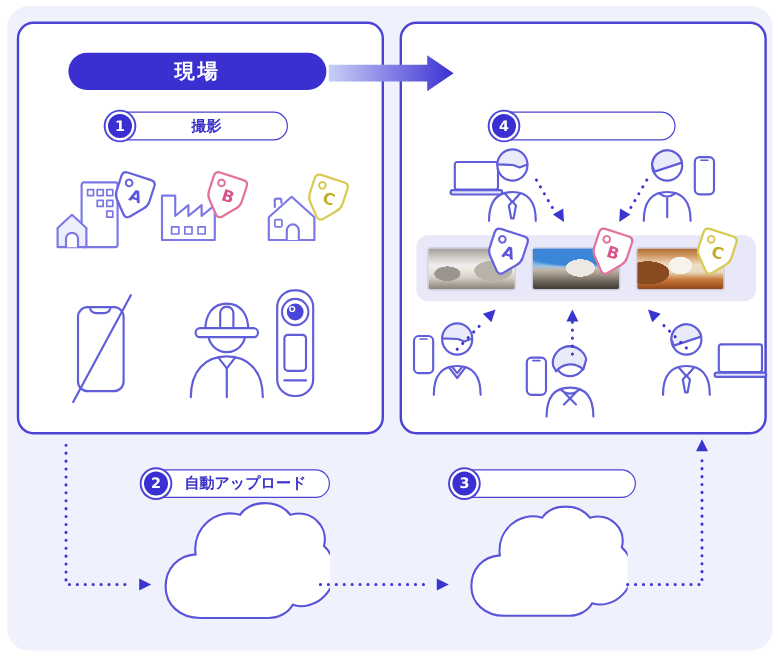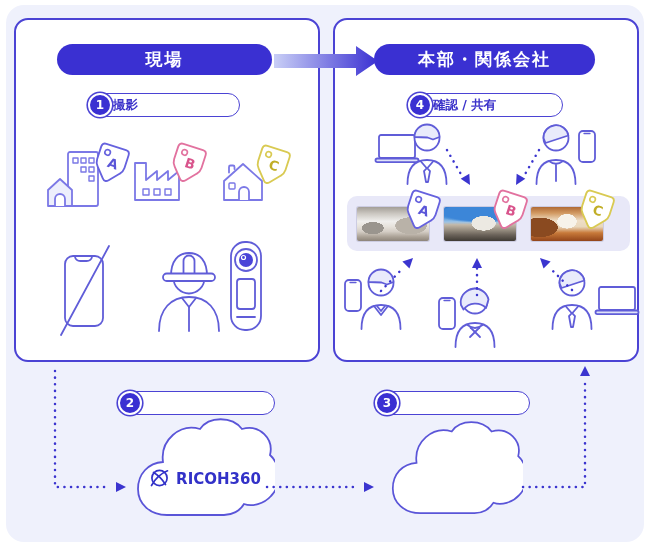--- a/index.html
+++ b/index.html
@@ -13,21 +13,21 @@
   .hpill{height:31px;background:#3a30d2;border-radius:16px;color:#ffffff;font-weight:bold;
          font-size:17px;display:flex;align-items:center;justify-content:center;letter-spacing:2px;}
   #site-title{left:57px;top:44px;width:215px;}
   #hq-title{left:374px;top:44px;width:221px;}
   .step{height:24px;background:#ffffff;border:1.6px solid #4b43d4;border-radius:13px;
         display:flex;align-items:center;box-sizing:border-box;}
   .stepnum{position:absolute;left:-1px;top:-1.5px;width:24px;height:24px;border-radius:50%;
            background:#3a30d2;border:2px solid #ffffff;box-shadow:0 0 0 1.6px #4b43d4;
            color:#fff;font-size:12px;font-weight:bold;display:flex;align-items:center;
            justify-content:center;box-sizing:border-box;}
-  .steplabel{flex:1;margin-left:24px;padding-right:8px;font-weight:bold;
+  .steplabel{flex:1;margin-left:24px;padding-right:8px;text-align:center;font-weight:bold;
              font-size:12.5px;color:#3a31ca;white-space:nowrap;}
   #step-1{left:88px;top:93px;width:152px;}
   #step-4{left:408px;top:93px;width:155px;}
   #step-2{left:118px;top:391px;width:157px;}
   #step-3{left:375px;top:391px;width:155px;}
   .strip{left:347px;top:196px;width:283px;height:55px;border-radius:10px;background:#e8e8f8;}
   .photo{width:72px;height:34px;top:207px;border-radius:2px;box-shadow:0 0 0 1px rgba(120,120,160,.25);}
   #photo-a{left:357px;background:
      radial-gradient(ellipse 18px 10px at 22% 62%, #9a958e 0 60%, transparent 61%),
      radial-gradient(ellipse 26px 14px at 75% 55%, #b9b2a8 0 60%, transparent 61%),
@@ -62,32 +62,31 @@
 </head>
 <body>
 
 <div class="canvas">
   <div class="abs container"></div>
 
   <div class="abs panel" id="panel-site"></div>
   <div class="abs panel" id="panel-hq"></div>
 
   <div class="abs hpill" id="site-title">現場</div>
-  <div class="abs hpill" id="hq-title">本部・関係会社</div>
 
   <div class="abs step" id="step-1">
     <span class="stepnum">1</span>
     <span class="steplabel">撮影</span>
   </div>
   <div class="abs step" id="step-4">
     <span class="stepnum">4</span>
-    <span class="steplabel">確認 / 共有</span>
   </div>
   <div class="abs step" id="step-2">
     <span class="stepnum">2</span>
+    <span class="steplabel">自動アップロード</span>
   </div>
   <div class="abs step" id="step-3">
     <span class="stepnum">3</span>
   </div>
 
   <svg class="abs obj" style="left:45px;top:150px" width="64" height="58" viewBox="0 0 64 58">
     <g class="stk">
       <rect x="23" y="2" width="30" height="54" rx="2" fill="#fff"></rect>
       <g stroke-width="1.4">
         <rect x="28" y="8" width="5" height="5"></rect>
@@ -260,30 +259,20 @@
   <svg class="abs obj" style="left:594px;top:285px" width="46" height="31" viewBox="0 0 46 31">
     <g class="stk2">
       <rect x="5" y="2" width="36" height="23" rx="2" fill="#fff"></rect>
       <rect x="1.5" y="25.5" width="43" height="3.6" rx="1.8" fill="#dfe2f8"></rect>
     </g>
   </svg>
 
   <svg class="abs" style="left:133px;top:418px" width="142" height="100" viewBox="0 0 142 100">
     <path class="cloud" d="M34,97 C17,97 5,86 5,71 C5,56 15,45 30,44 C27,22 47,5 67,11 C76,-2 99,-2 109,11 C127,6 141,21 137,37 C148,47 149,67 138,78 C131,86 119,89 111,86 C107,93 99,97 91,97 Z"></path>
   </svg>
-  <div class="abs cloudlabel" id="ricoh-label">
-    <svg width="21" height="21" viewBox="0 0 21 21">
-      <g fill="none" stroke="#3231c8" stroke-width="1.7" stroke-linecap="round">
-        <circle cx="10.5" cy="10" r="7.6"></circle>
-        <path d="M2.5,17.5 C7,9.5 13,5 18.5,2.8"></path>
-        <path d="M4.5,4.5 C10,7.5 14,12.5 16.5,16.5"></path>
-      </g>
-    </svg>
-    <span>RICOH360</span>
-  </div>
   <svg class="abs" style="left:388px;top:421px" width="135" height="95" viewBox="0 0 142 100">
     <path class="cloud" d="M34,97 C17,97 5,86 5,71 C5,56 15,45 30,44 C27,22 47,5 67,11 C76,-2 99,-2 109,11 C127,6 141,21 137,37 C148,47 149,67 138,78 C131,86 119,89 111,86 C107,93 99,97 91,97 Z"></path>
   </svg>
 
   <svg class="abs overlay" width="650" height="549" viewBox="0 0 650 549">
     <defs>
       <linearGradient id="flowgrad" x1="274" y1="0" x2="378" y2="0" gradientUnits="userSpaceOnUse">
         <stop offset="0" stop-color="#c9cff6"></stop>
           <stop offset="1" stop-color="#3a30d2"></stop>
       </linearGradient>

